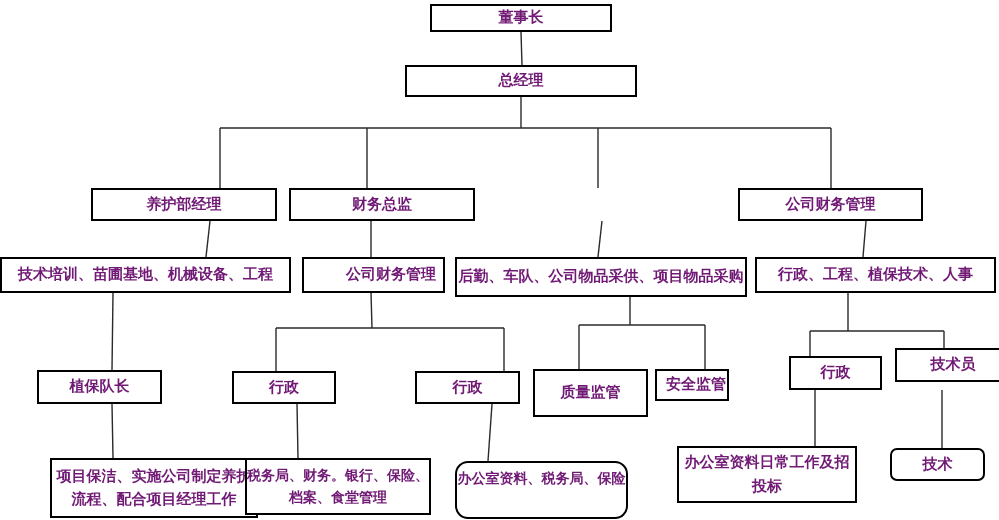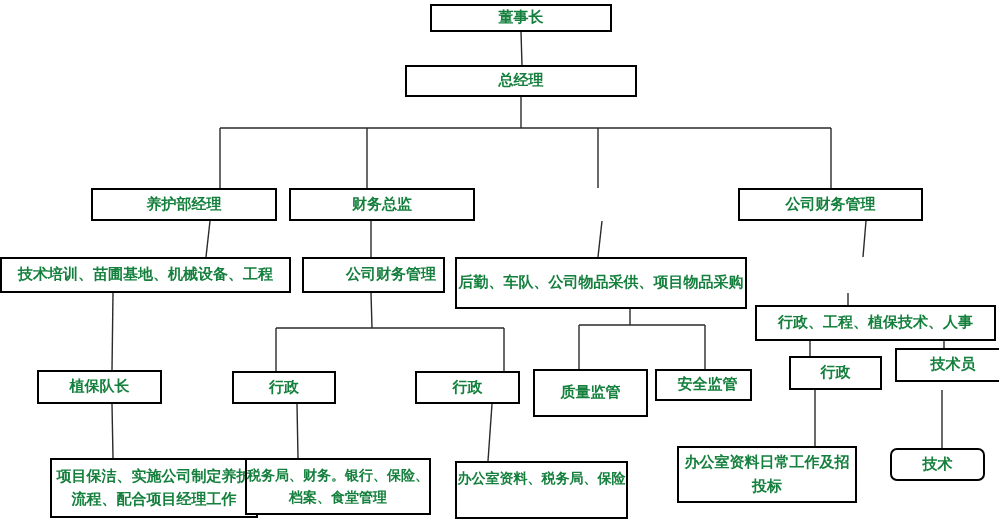--- a/index.html
+++ b/index.html
@@ -14,21 +14,21 @@
   #wires {
     position: absolute;
     left: 0; top: 0;
     width: 999px; height: 520px;
   }
   .node {
     position: absolute;
     box-sizing: border-box;
     background: #ffffff;
     border: 2px solid #000000;
-    color: #15803d;
+    color: #701a75;
     font-weight: bold;
     font-size: 15px;
     line-height: 1.55;
     display: flex;
     align-items: center;
     justify-content: center;
     text-align: center;
     white-space: pre;
     z-index: 2;
   }
@@ -84,33 +84,33 @@
   <div class="node" style="left:430px; top:4px;   width:182px; height:28px;">董事长</div>
 
   <div class="node" style="left:405px; top:65px;  width:232px; height:32px;">总经理</div>
 
   <div class="node" style="left:91px;  top:188px; width:186px; height:33px;">养护部经理</div>
   <div class="node" style="left:289px; top:188px; width:186px; height:33px;">财务总监</div>
   <div class="node" style="left:738px; top:188px; width:185px; height:33px;">公司财务管理</div>
 
   <div class="node" style="left:0px;   top:257px; width:291px; height:36px;">技术培训、苗圃基地、机械设备、工程</div>
   <div class="node" style="left:302px; top:257px; width:143px; height:36px;padding-left:35px;">公司财务管理</div>
-  <div class="node" style="left:455px; top:257px; width:292px; height:52px;">后勤、车队、公司物品采供、项目物品采购</div>
-  <div class="node" style="left:755px; top:257px; width:241px; height:36px;margin-top:48px;">行政、工程、植保技术、人事</div>
+  <div class="node" style="left:455px; top:257px; width:292px; height:40px;">后勤、车队、公司物品采供、项目物品采购</div>
+  <div class="node" style="left:755px; top:257px; width:241px; height:36px;">行政、工程、植保技术、人事</div>
 
   <div class="node" style="left:37px;  top:370px; width:125px; height:34px;">植保队长</div>
   <div class="node" style="left:232px; top:371px; width:104px; height:33px;">行政</div>
   <div class="node" style="left:415px; top:371px; width:105px; height:33px;">行政</div>
   <div class="node" style="left:533px; top:369px; width:115px; height:48px;">质量监管</div>
-  <div class="node" style="left:655px; top:369px; width:97px;  height:32px;padding-left:8px;">安全监管</div>
+  <div class="node" style="left:655px; top:369px; width:74px;  height:32px;padding-left:8px;">安全监管</div>
   <div class="node" style="left:789px; top:356px; width:93px;  height:34px;">行政</div>
   <div class="node" style="left:895px; top:348px; width:116px;  height:34px;">技术员</div>
 
   <div class="node" style="left:14px;  top:458px; width:208px; height:60px;margin-left:36px;">项目保洁、实施公司制定养护
 流程、配合项目经理工作</div>
   <div class="node sm" style="left:245px; top:458px; width:186px; height:57px;">税务局、财务。银行、保险、
 档案、食堂管理</div>
-  <div class="node sm top-align" style="left:455px; top:461px; width:173px; height:58px;">办公室资料、税务局、保险</div>
+  <div class="node sm top-align" style="left:455px; top:461px; width:173px; height:58px;border-radius:13px;">办公室资料、税务局、保险</div>
   <div class="node" style="left:677px; top:446px; width:180px; height:57px;">办公室资料日常工作及招
 投标</div>
   <div class="node" style="left:890px; top:448px; width:95px;  height:33px;border-radius:7px;">技术</div>
 
 </div>
 
 </body></html>

